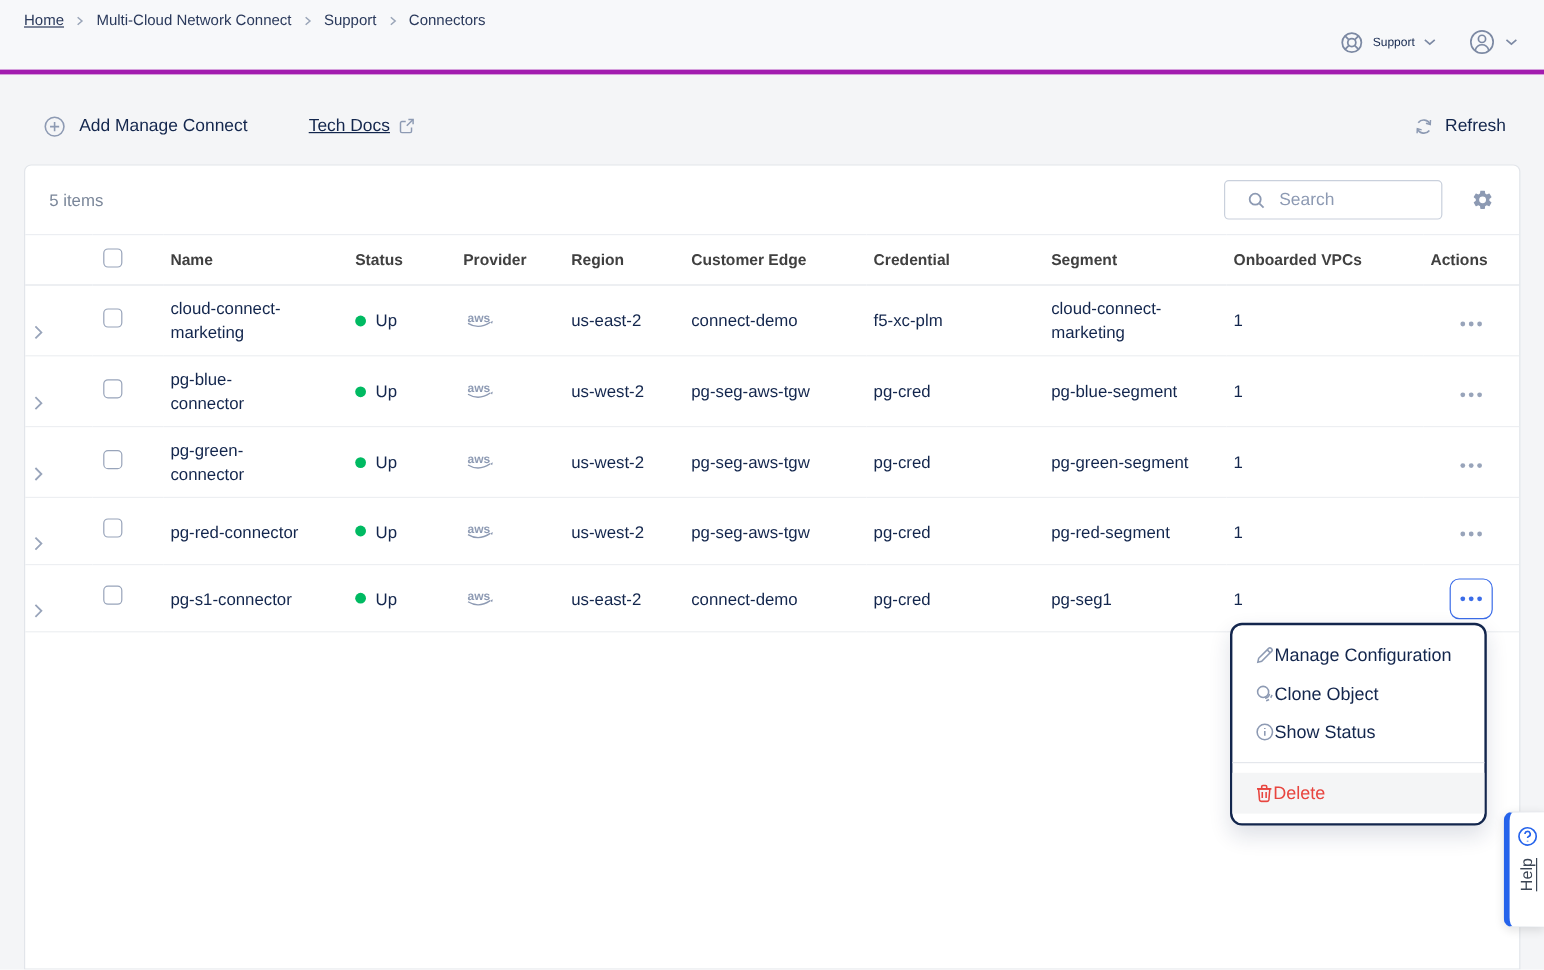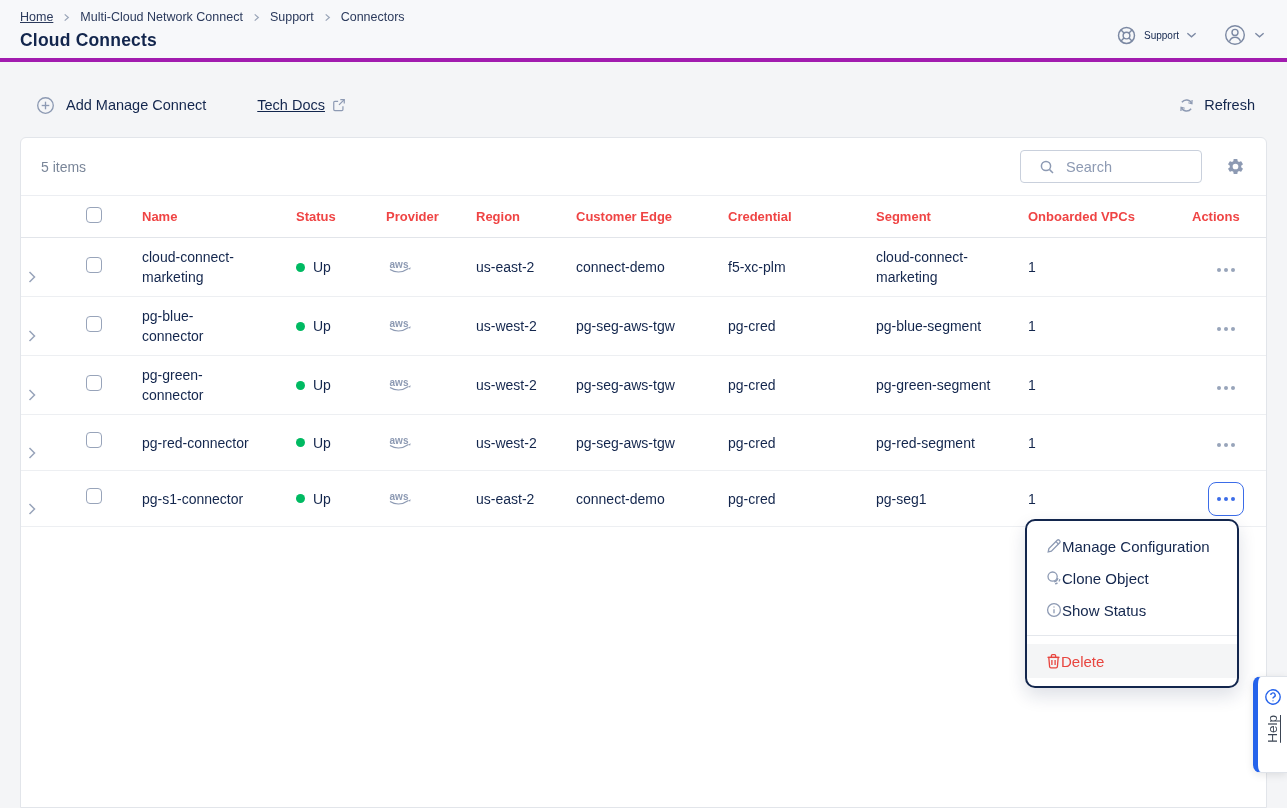--- a/index.html
+++ b/index.html
@@ -45,21 +45,21 @@
   .search-box input {
     border:none; outline:none; flex:1; min-width:0; font-size:14.5px; color:#13264d;
     background:transparent; font-family:"Liberation Sans", sans-serif;
   }
   .search-box input::placeholder { color:#8d9ab3; }
   .gear-btn { margin-left:24px; cursor:pointer; }
 
   
   table { width:100%; border-collapse:collapse; table-layout:fixed; }
   thead th {
-    font-size:13px; font-weight:bold; color:#ef4444; text-align:left;
+    font-size:13px; font-weight:bold; color:#404040; text-align:left;
     padding:11px 6px; border-top:1px solid #eceef2; border-bottom:1px solid #e2e5ea;margin-left:41px;
   }
   tbody td {
     font-size:14px; color:#13264d; padding:9px 6px; height:56px;
     border-bottom:1px solid #edeff2; vertical-align:middle; line-height:20px;
   }
   td.c-name { padding-right:36px; overflow-wrap:break-word; }
   td.c-segment { overflow-wrap:break-word; }
   .status-wrap { display:flex; align-items:center; gap:8px; }
   .status-dot { width:9px; height:9px; border-radius:50%; background:#00ba62; }
@@ -121,21 +121,20 @@
           </svg>
         </span>
       <span class="crumb">Support</span>
       <span>
           <svg width="9" height="9" viewBox="0 0 10 10">
             <polyline points="3,1.5 7,5 3,8.5" fill="none" stroke="#9aa5b8" stroke-width="1.4"></polyline>
           </svg>
         </span>
       <span class="crumb">Connectors</span>
     </div>
-    <div class="page-title">Cloud Connects</div>
   </div>
   <div class="topbar-right">
     <div class="support-group">
       <span>
         <svg width="21" height="21" viewBox="0 0 20 20" fill="none" stroke="#7c89a3" stroke-width="1.4">
           <circle cx="10" cy="10" r="7.6"></circle>
             <circle cx="10" cy="10" r="3.2"></circle>
           <line x1="4.8" y1="4.8" x2="7.6" y2="7.6"></line>
             <line x1="15.2" y1="4.8" x2="12.4" y2="7.6"></line>
           <line x1="4.8" y1="15.2" x2="7.6" y2="12.4"></line>

